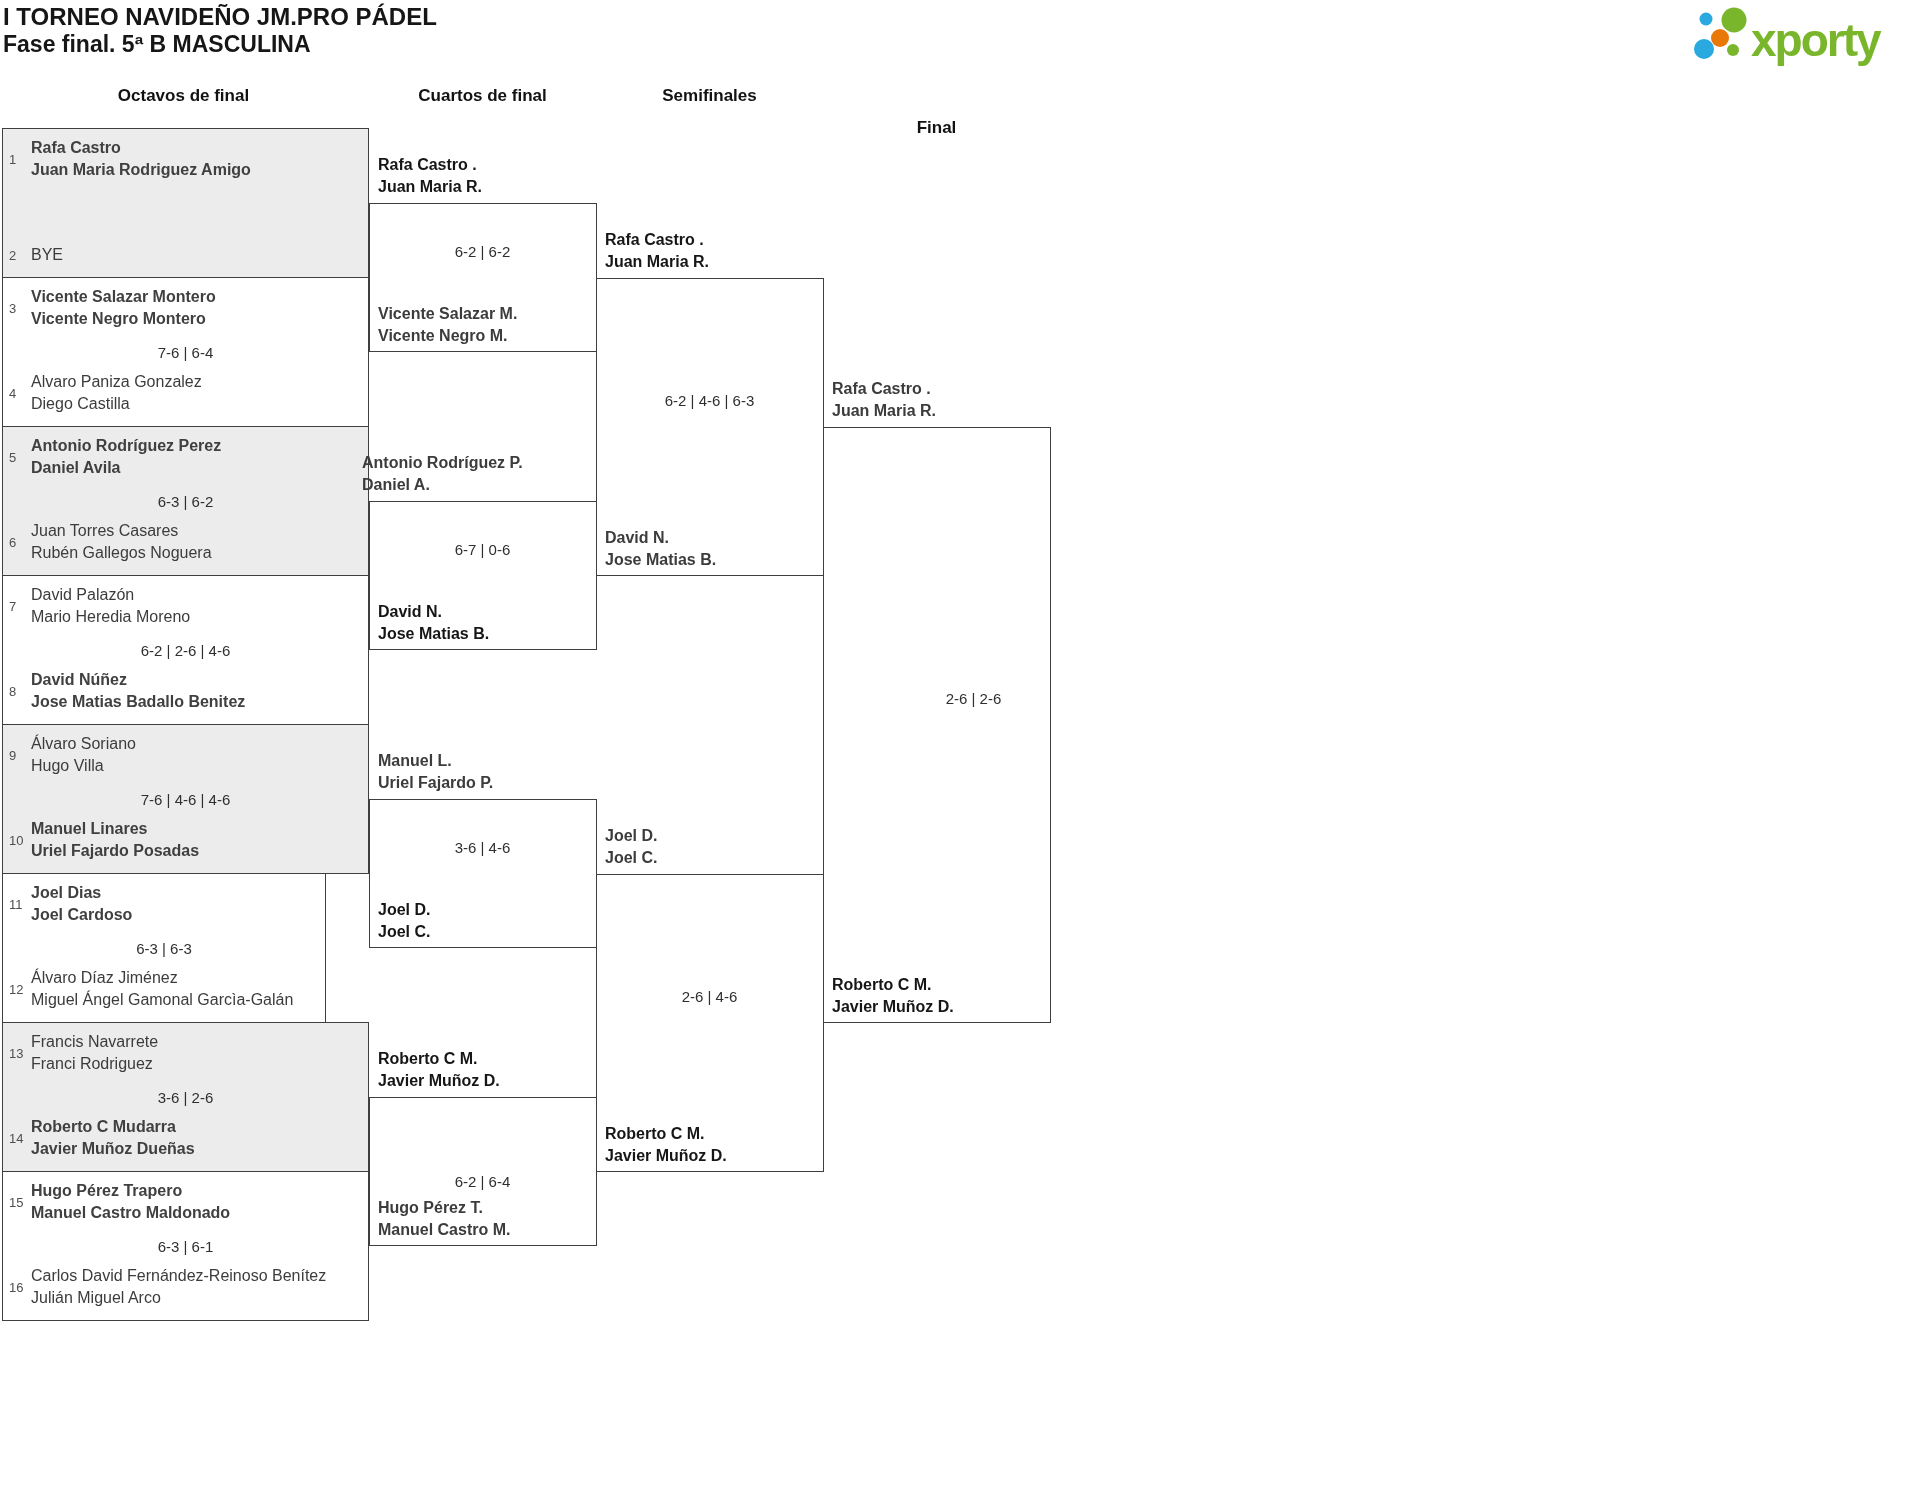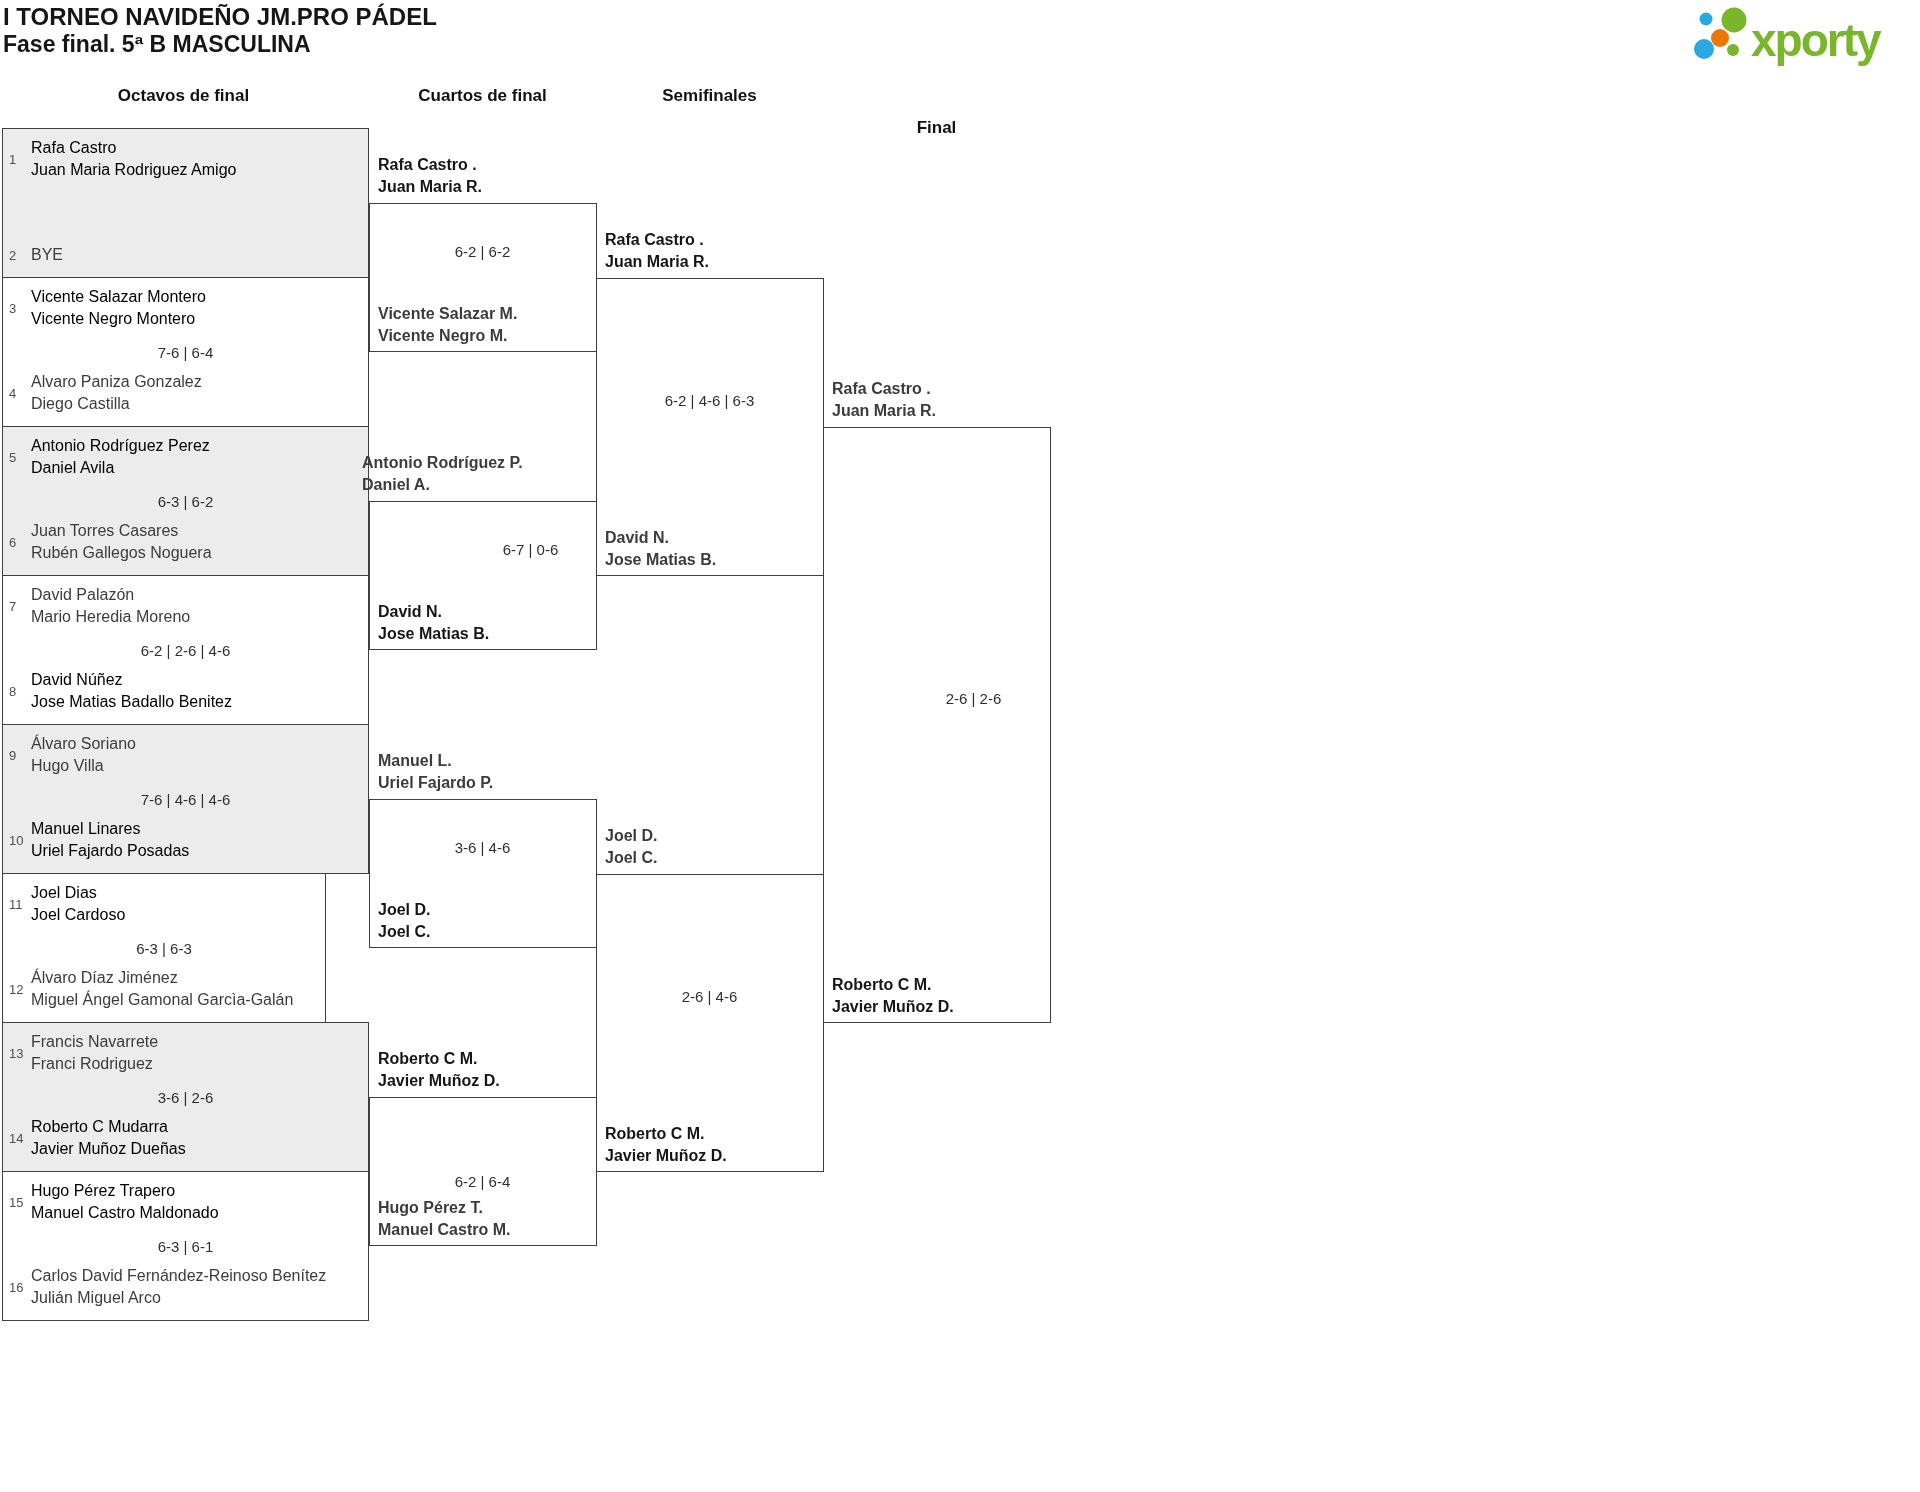--- a/index.html
+++ b/index.html
@@ -16,21 +16,21 @@
   
   .oct-box{position:absolute;left:2px;width:367px;height:150px;box-sizing:border-box;
     border:1px solid #3f3f3f;background:#ffffff;}
   .oct-box.shaded{background:#ececec;}
 
   .team{position:absolute;left:6px;right:8px;display:flex;gap:5px;align-items:center;}
   .team.top{top:8px;}
   .team.bot{bottom:11px;}
   .seed{font-size:13px;color:#4f4f4f;width:17px;flex:0 0 17px;}
   .names{flex:1;font-size:16px;line-height:22px;color:#3c3c3c;}
-  .team.winner .names{font-weight:400;color:#000000;}
+  .team.winner .names{font-weight:700;color:#404040;}
 
   .score{font-size:15px;color:#2f2f2f;line-height:22px;}
   .oct-score{position:absolute;left:0;width:100%;top:64px;text-align:center;}
   .conn-score{position:absolute;text-align:center;width:227px;}
 
   
   .conn-box{position:absolute;box-sizing:border-box;border:1px solid #3f3f3f;width:228px;}
 
   
   .rlabel{position:absolute;width:218px;font-size:16px;line-height:22px;color:#3c3c3c;font-weight:bold;}
@@ -209,21 +209,21 @@
       <div class="score conn-score" style="left: 369px; top: 240.5px;">6-2 | 6-2</div>
       <div class="conn-box" style="left: 369px; top: 501px; height: 149px;"></div>
       <div class="rlabel" style="left: 362px; top: 452px;">
         <div>Antonio Rodríguez P.</div>
         <div>Daniel A.</div>
       </div>
       <div class="rlabel winner" style="left: 378px; top: 601px;">
         <div>David N.</div>
         <div>Jose Matias B.</div>
       </div>
-      <div class="score conn-score" style="left: 369px; top: 538.5px; padding-left: 48px;">6-7 | 0-6</div>
+      <div class="score conn-score" style="left: 369px; top: 538.5px;">6-7 | 0-6</div>
       <div class="conn-box" style="left: 369px; top: 799px; height: 149px;"></div>
       <div class="rlabel" style="left: 378px; top: 750px;">
         <div>Manuel L.</div>
         <div>Uriel Fajardo P.</div>
       </div>
       <div class="rlabel winner" style="left: 378px; top: 899px;">
         <div>Joel D.</div>
         <div>Joel C.</div>
       </div>
       <div class="score conn-score" style="left: 369px; top: 836.5px;">3-6 | 4-6</div>

